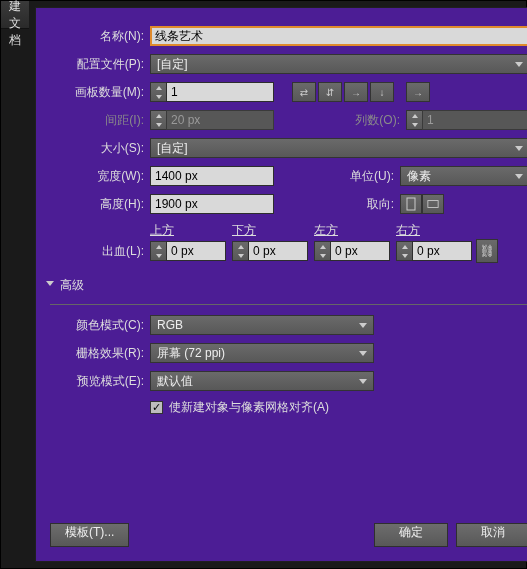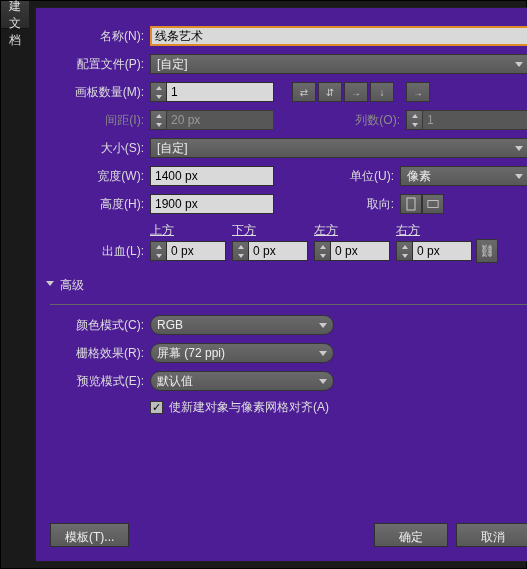--- a/index.html
+++ b/index.html
@@ -11,21 +11,21 @@
   .row { display: flex; align-items: center; margin-bottom: 8px; width: 100%; }
   .lbl { width: 100px; text-align: right; padding-right: 6px; color: #ddd; }
   .lbl.dim { color: #8a8a8a; }
 
   .text-input { height: 20px; background: #d9d9d9; border: 1px solid #2d2d2d; padding: 0 4px; color: #000; }
   .text-input.focused { border: 1px solid #e08a2c; box-shadow: 0 0 0 1px #e08a2c inset; }
 
   .select { height: 20px; background: linear-gradient(#6a6a6a,#585858); border: 1px solid #333; display: flex; align-items: center; padding: 0 6px; color: #eee; position: relative; }
   .select::after { content: ""; position: absolute; right: 6px; top: 7px; border-left: 4px solid transparent; border-right: 4px solid transparent; border-top: 5px solid #ccc; }
   .select.wide { width: 380px; text-align: right; }
-  .select.med { width: 184px; border-radius: 10px; }
+  .select.med { width: 224px; }
   .select.sm  { width: 130px; }
 
   .spinner { display: flex; height: 20px; }
   .spin-btns { width: 16px; display: flex; flex-direction: column; border: 1px solid #333; border-right: none; background: linear-gradient(#6a6a6a,#585858); }
   .spin-btns div { flex:1; display:flex; align-items:center; justify-content:center; }
   .spin-btns .up::before { content:""; border-left:3px solid transparent; border-right:3px solid transparent; border-bottom:4px solid #ccc;}
   .spin-btns .dn::before { content:""; border-left:3px solid transparent; border-right:3px solid transparent; border-top:4px solid #ccc;}
   .spin-input { height:20px; background:#d9d9d9; border:1px solid #2d2d2d; color:#000; padding:0 4px; }
   .spin-input.dark { background:#575757; color:#9a9a9a; border:1px solid #3a3a3a; }
 
@@ -41,21 +41,21 @@
 
   .bleed-labels { display:flex; margin-left:100px; gap:0; }
   .bleed-labels span { width:82px; color:#ddd;text-decoration:underline; }
   .bleed-row { display:flex; align-items:center; }
   .link-btn { width:22px; height:24px; border:1px solid #333; background:linear-gradient(#6a6a6a,#585858); display:flex; align-items:center; justify-content:center; margin-left:4px; color:#ddd;}
 
   .checkbox { width:13px; height:13px; border:1px solid #333; background:#bdbdbd; display:inline-flex; align-items:center; justify-content:center; margin-right:6px;}
   .checkbox.checked::after { content:"✓"; font-size:11px; color:#000; line-height:1;}
 
   .footer { position:absolute; left:14px; right:14px; bottom:14px; display:flex; align-items:center;}
-  .btn { height:24px; padding:0 14px; background:linear-gradient(#6d6d6d,#585858); border:1px solid #2f2f2f; color:#eee; display:inline-flex; align-items:flex-end; justify-content:center; min-width:74px;}
+  .btn { height:24px; padding:0 14px; background:linear-gradient(#6d6d6d,#585858); border:1px solid #2f2f2f; color:#eee; display:inline-flex; align-items:flex-start; justify-content:center; min-width:74px;}
   .spacer { flex:1;}
 </style>
 </head>
 <body>
 
 <div class="window">
   <div class="titlebar">
     <span>新建文档</span>
   </div>
   <div class="inner">

